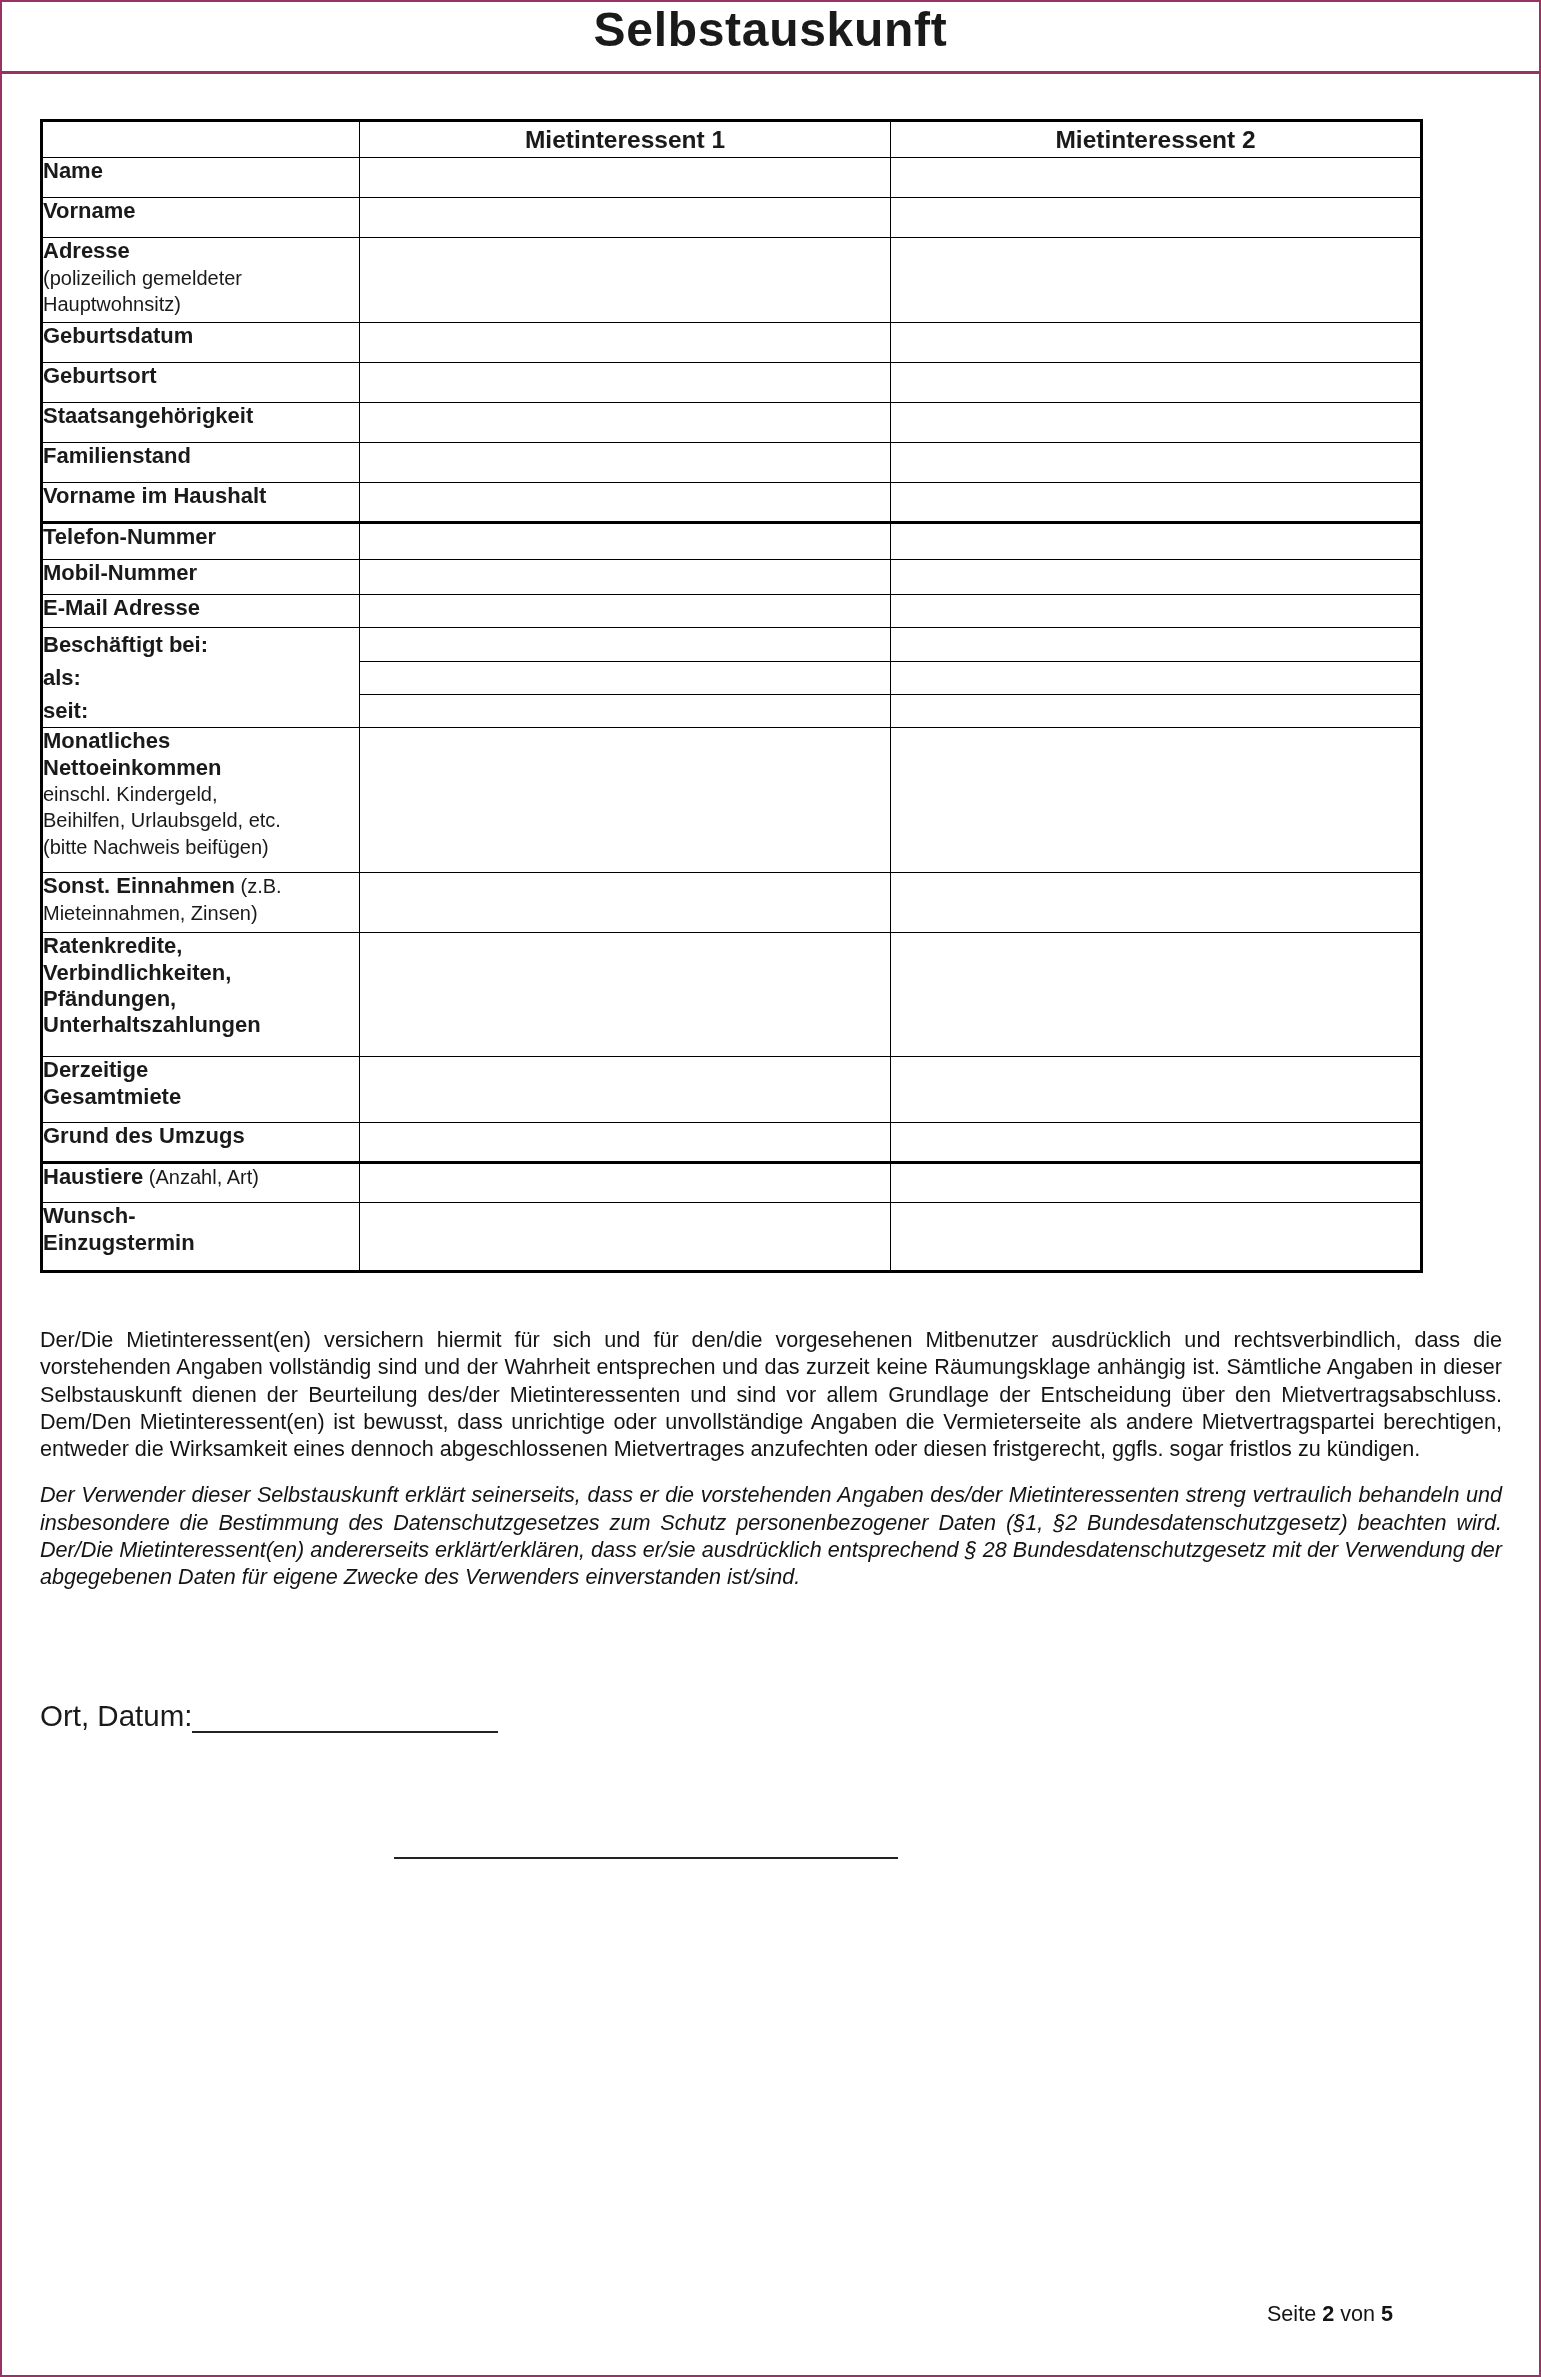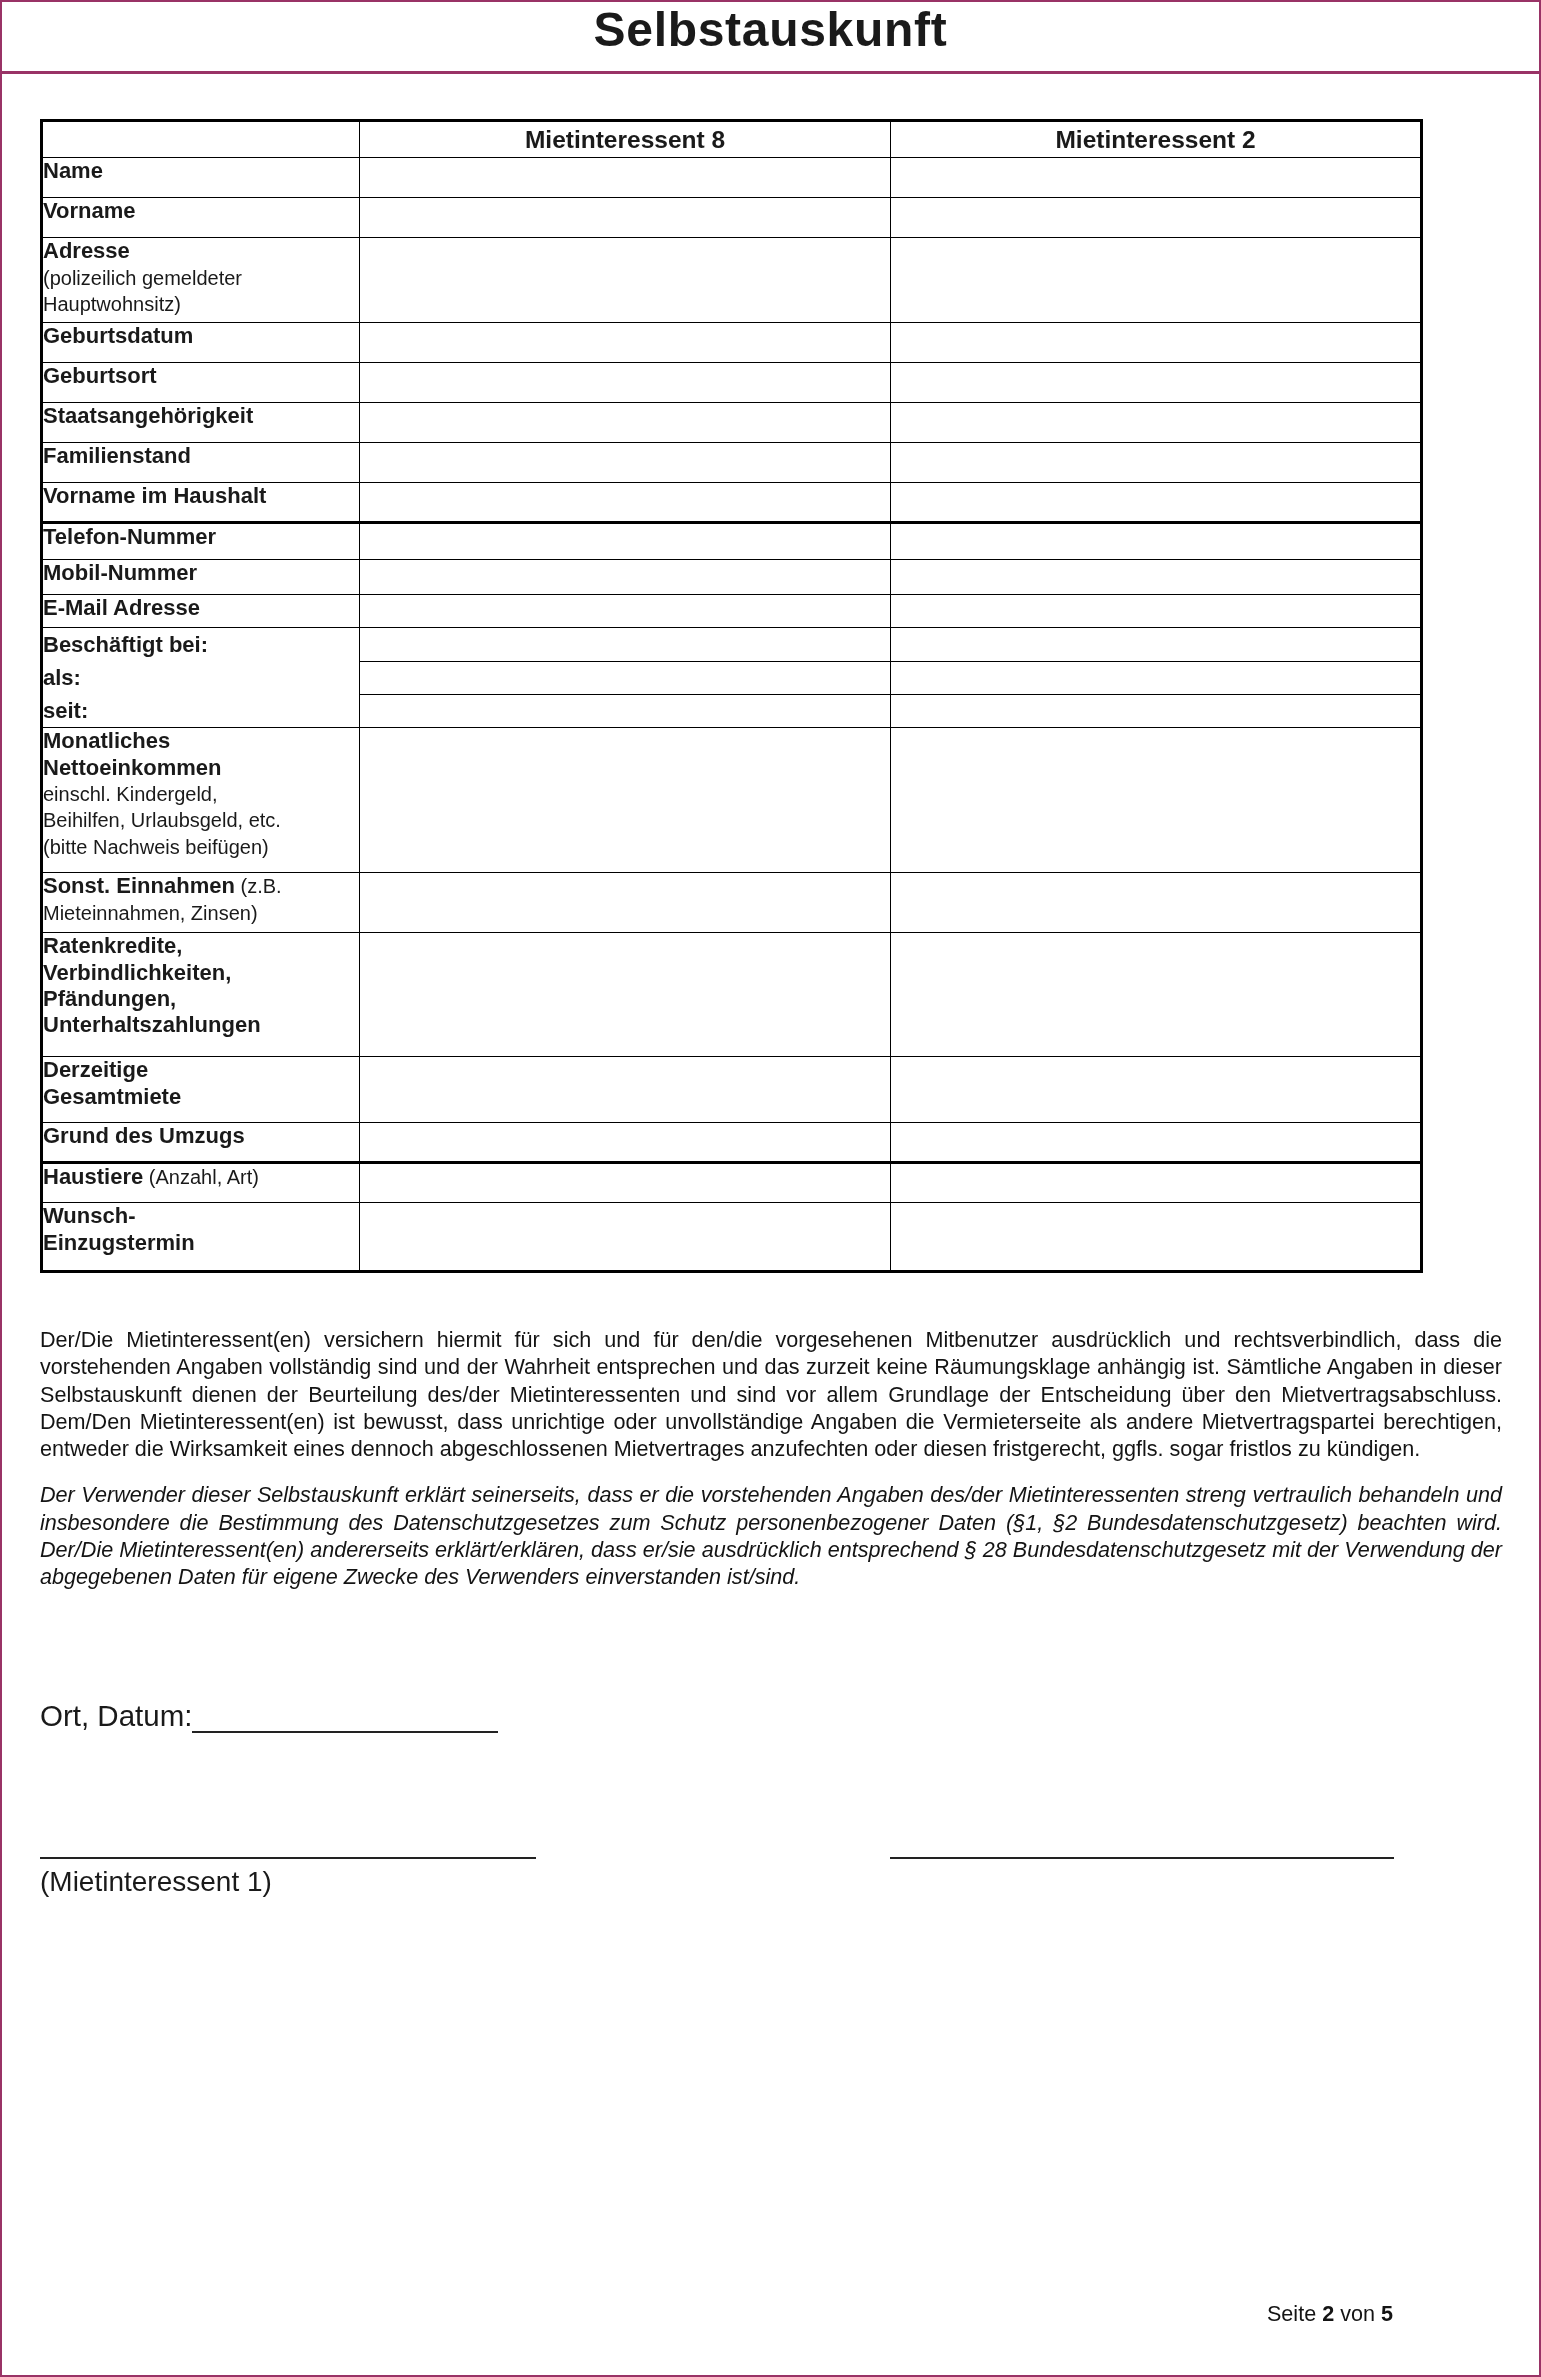--- a/index.html
+++ b/index.html
@@ -78,21 +78,21 @@
 
   <table class="form-table">
     <colgroup>
       <col style="width:318px">
       <col style="width:531px">
       <col style="width:531px">
     </colgroup>
     <thead>
       <tr>
         <th class="col-header"></th>
-        <th class="col-header">Mietinteressent 8</th>
+        <th class="col-header">Mietinteressent 1</th>
         <th class="col-header">Mietinteressent 2</th>
       </tr>
     </thead>
     <tbody>
         <tr>
           <td class="label-cell"><span class="label-bold">Name</span></td>
           <td class="field-cell" style="height: 40px;"></td>
           <td class="field-cell" style="height: 40px;"></td>
         </tr>
         <tr>
@@ -209,24 +209,20 @@
   </table>
 
   <p class="legal first">Der/Die Mietinteressent(en) versichern hiermit für sich und für den/die vorgesehenen Mitbenutzer ausdrücklich und rechtsverbindlich, dass die vorstehenden Angaben vollständig sind und der Wahrheit entsprechen und das zurzeit keine Räumungsklage anhängig ist. Sämtliche Angaben in dieser Selbstauskunft dienen der Beurteilung des/der Mietinteressenten und sind vor allem Grundlage der Entscheidung über den Mietvertragsabschluss. Dem/Den Mietinteressent(en) ist bewusst, dass unrichtige oder unvollständige Angaben die Vermieterseite als andere Mietvertragspartei berechtigen, entweder die Wirksamkeit eines dennoch abgeschlossenen Mietvertrages anzufechten oder diesen fristgerecht, ggfls. sogar fristlos zu kündigen.</p>
   <p class="legal second">Der Verwender dieser Selbstauskunft erklärt seinerseits, dass er die vorstehenden Angaben des/der Mietinteressenten streng vertraulich behandeln und insbesondere die Bestimmung des Datenschutzgesetzes zum Schutz personenbezogener Daten (§1, §2 Bundesdatenschutzgesetz) beachten wird. Der/Die Mietinteressent(en) andererseits erklärt/erklären, dass er/sie ausdrücklich entsprechend § 28 Bundesdatenschutzgesetz mit der Verwendung der abgegebenen Daten für eigene Zwecke des Verwenders einverstanden ist/sind.</p>
 
   <div class="ort-datum">
     <span>Ort, Datum:</span><span class="ort-line"></span>
   </div>
 
   <div class="signatures">
-    <div class="sig-col first">
-      <div class="sig-line"></div>
-      <div class="sig-label">(Mietinteressent 1)</div>
-    </div>
     <div class="sig-col second">
       <div class="sig-line"></div>
     </div>
   </div>
 
   <div class="footer">
     <span>Seite</span>
     <b>2</b>
     <span>von</span>
     <b>5</b>

